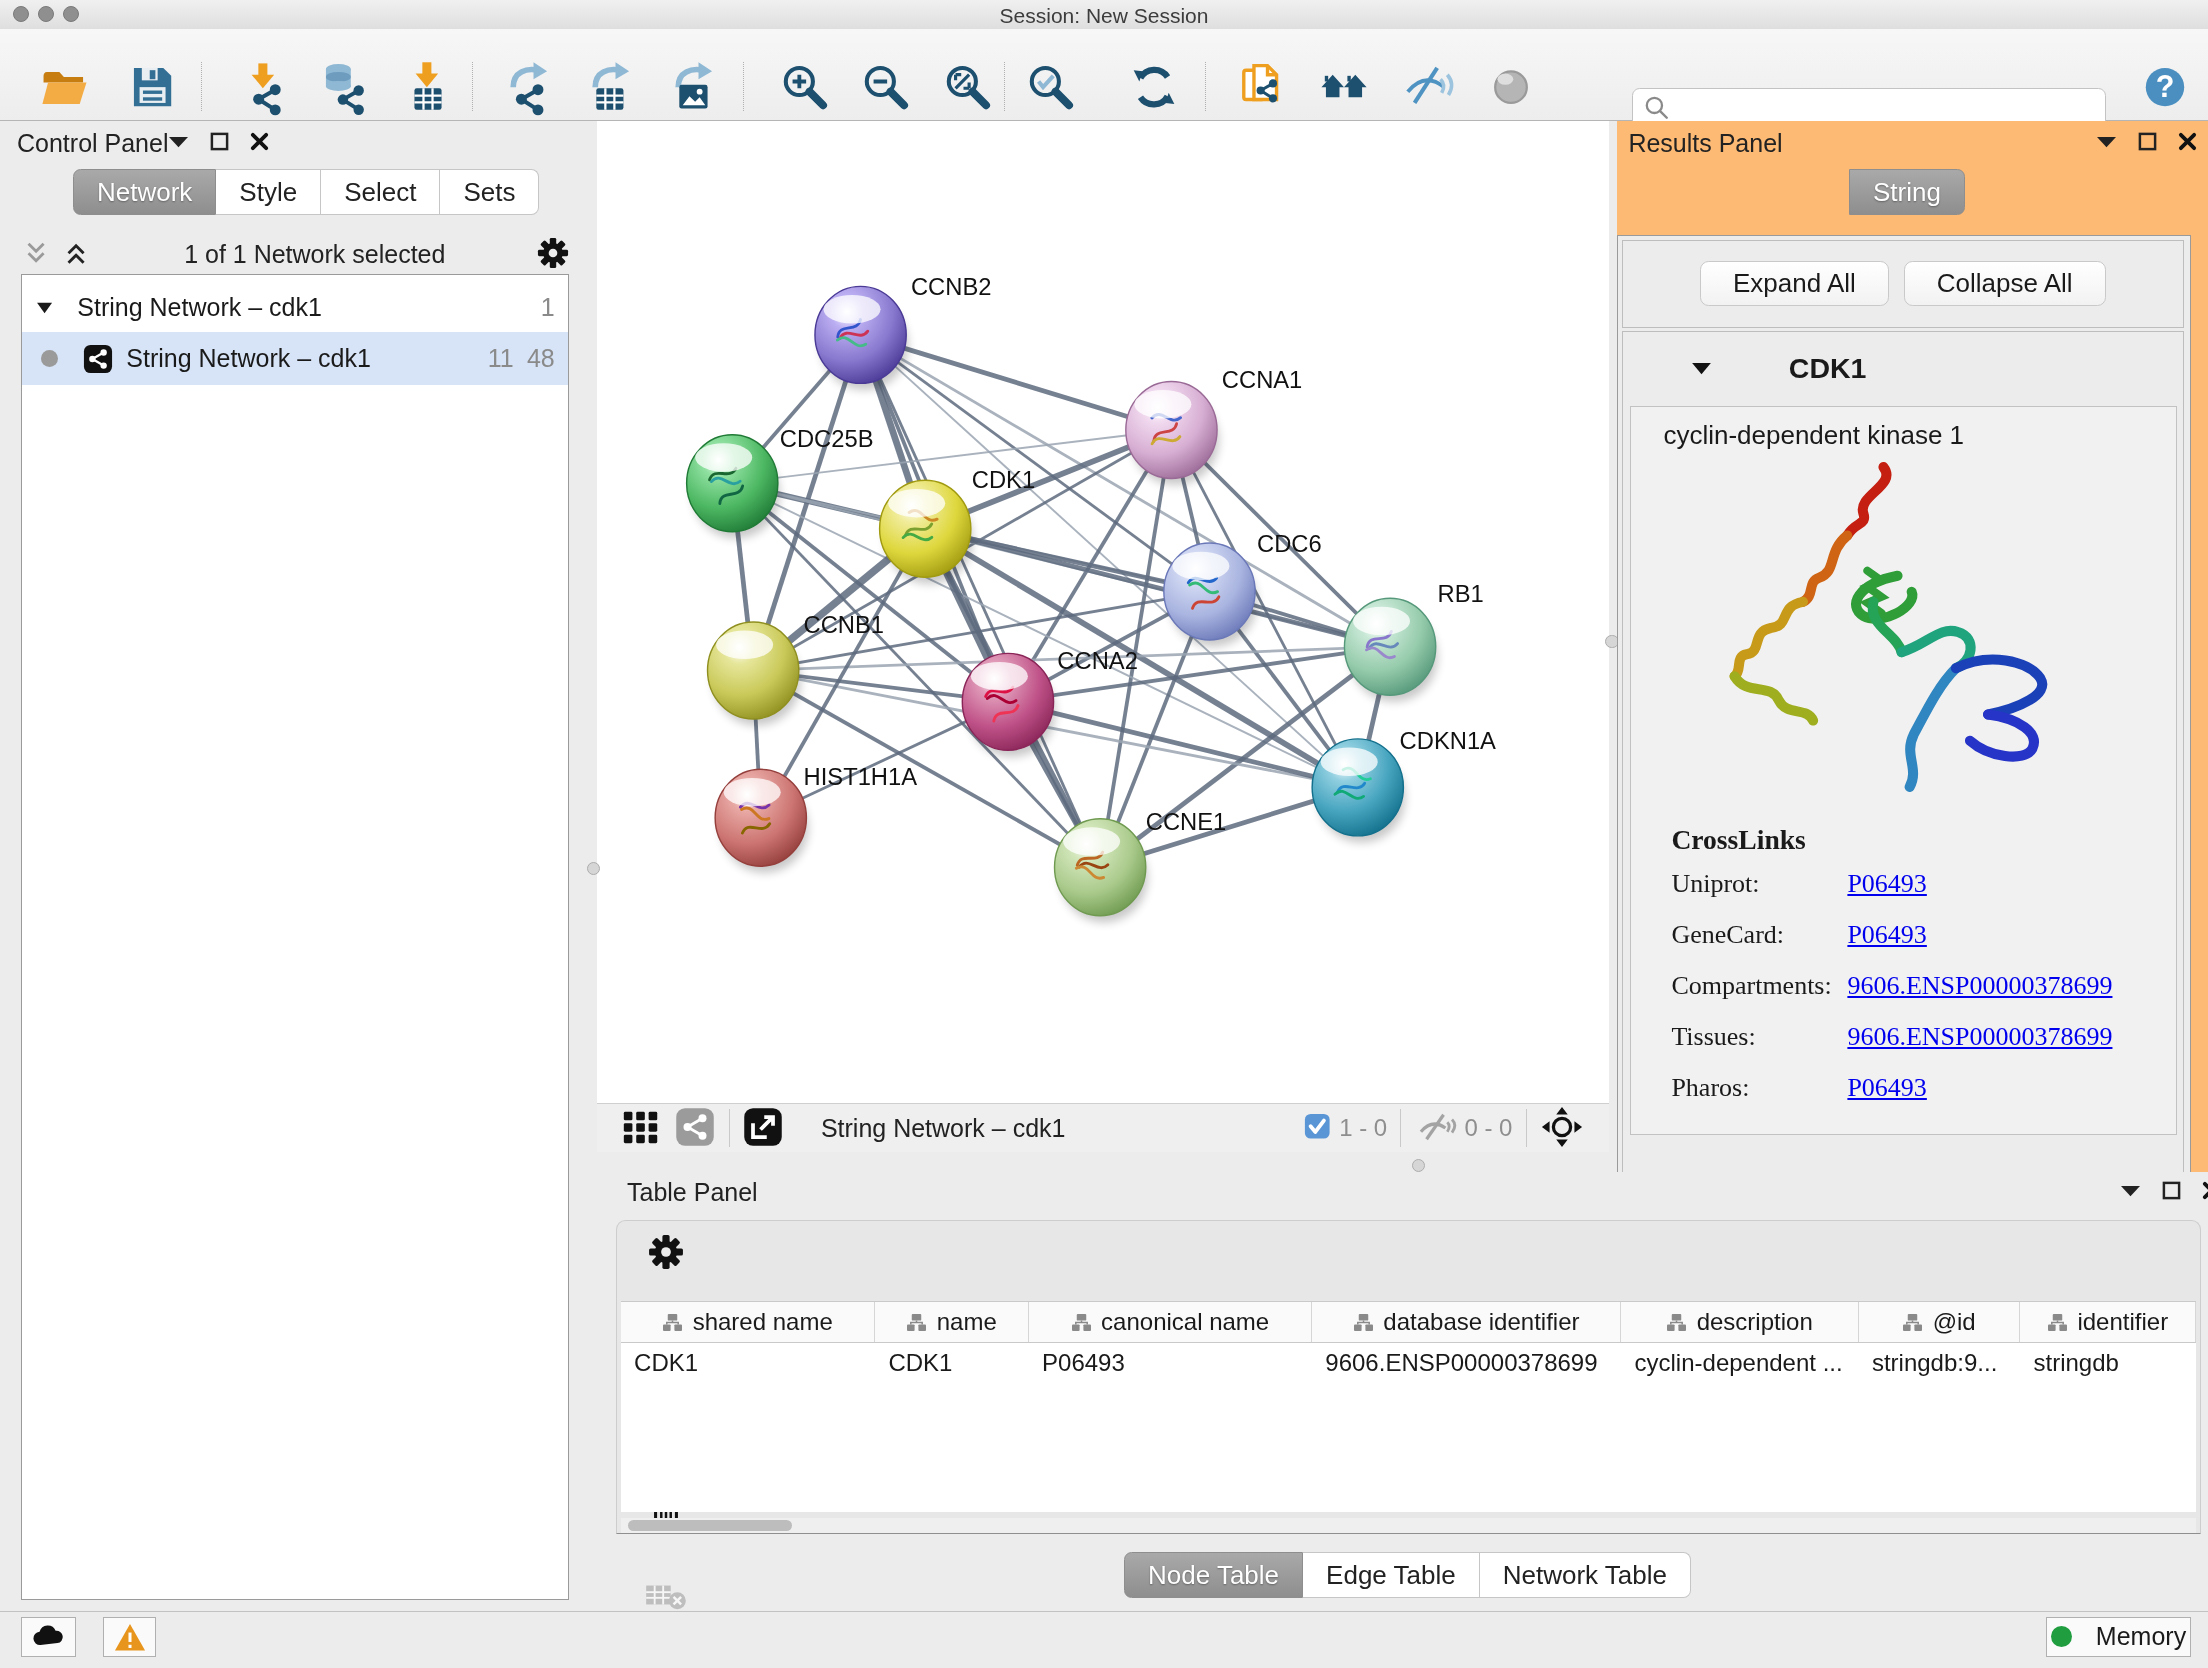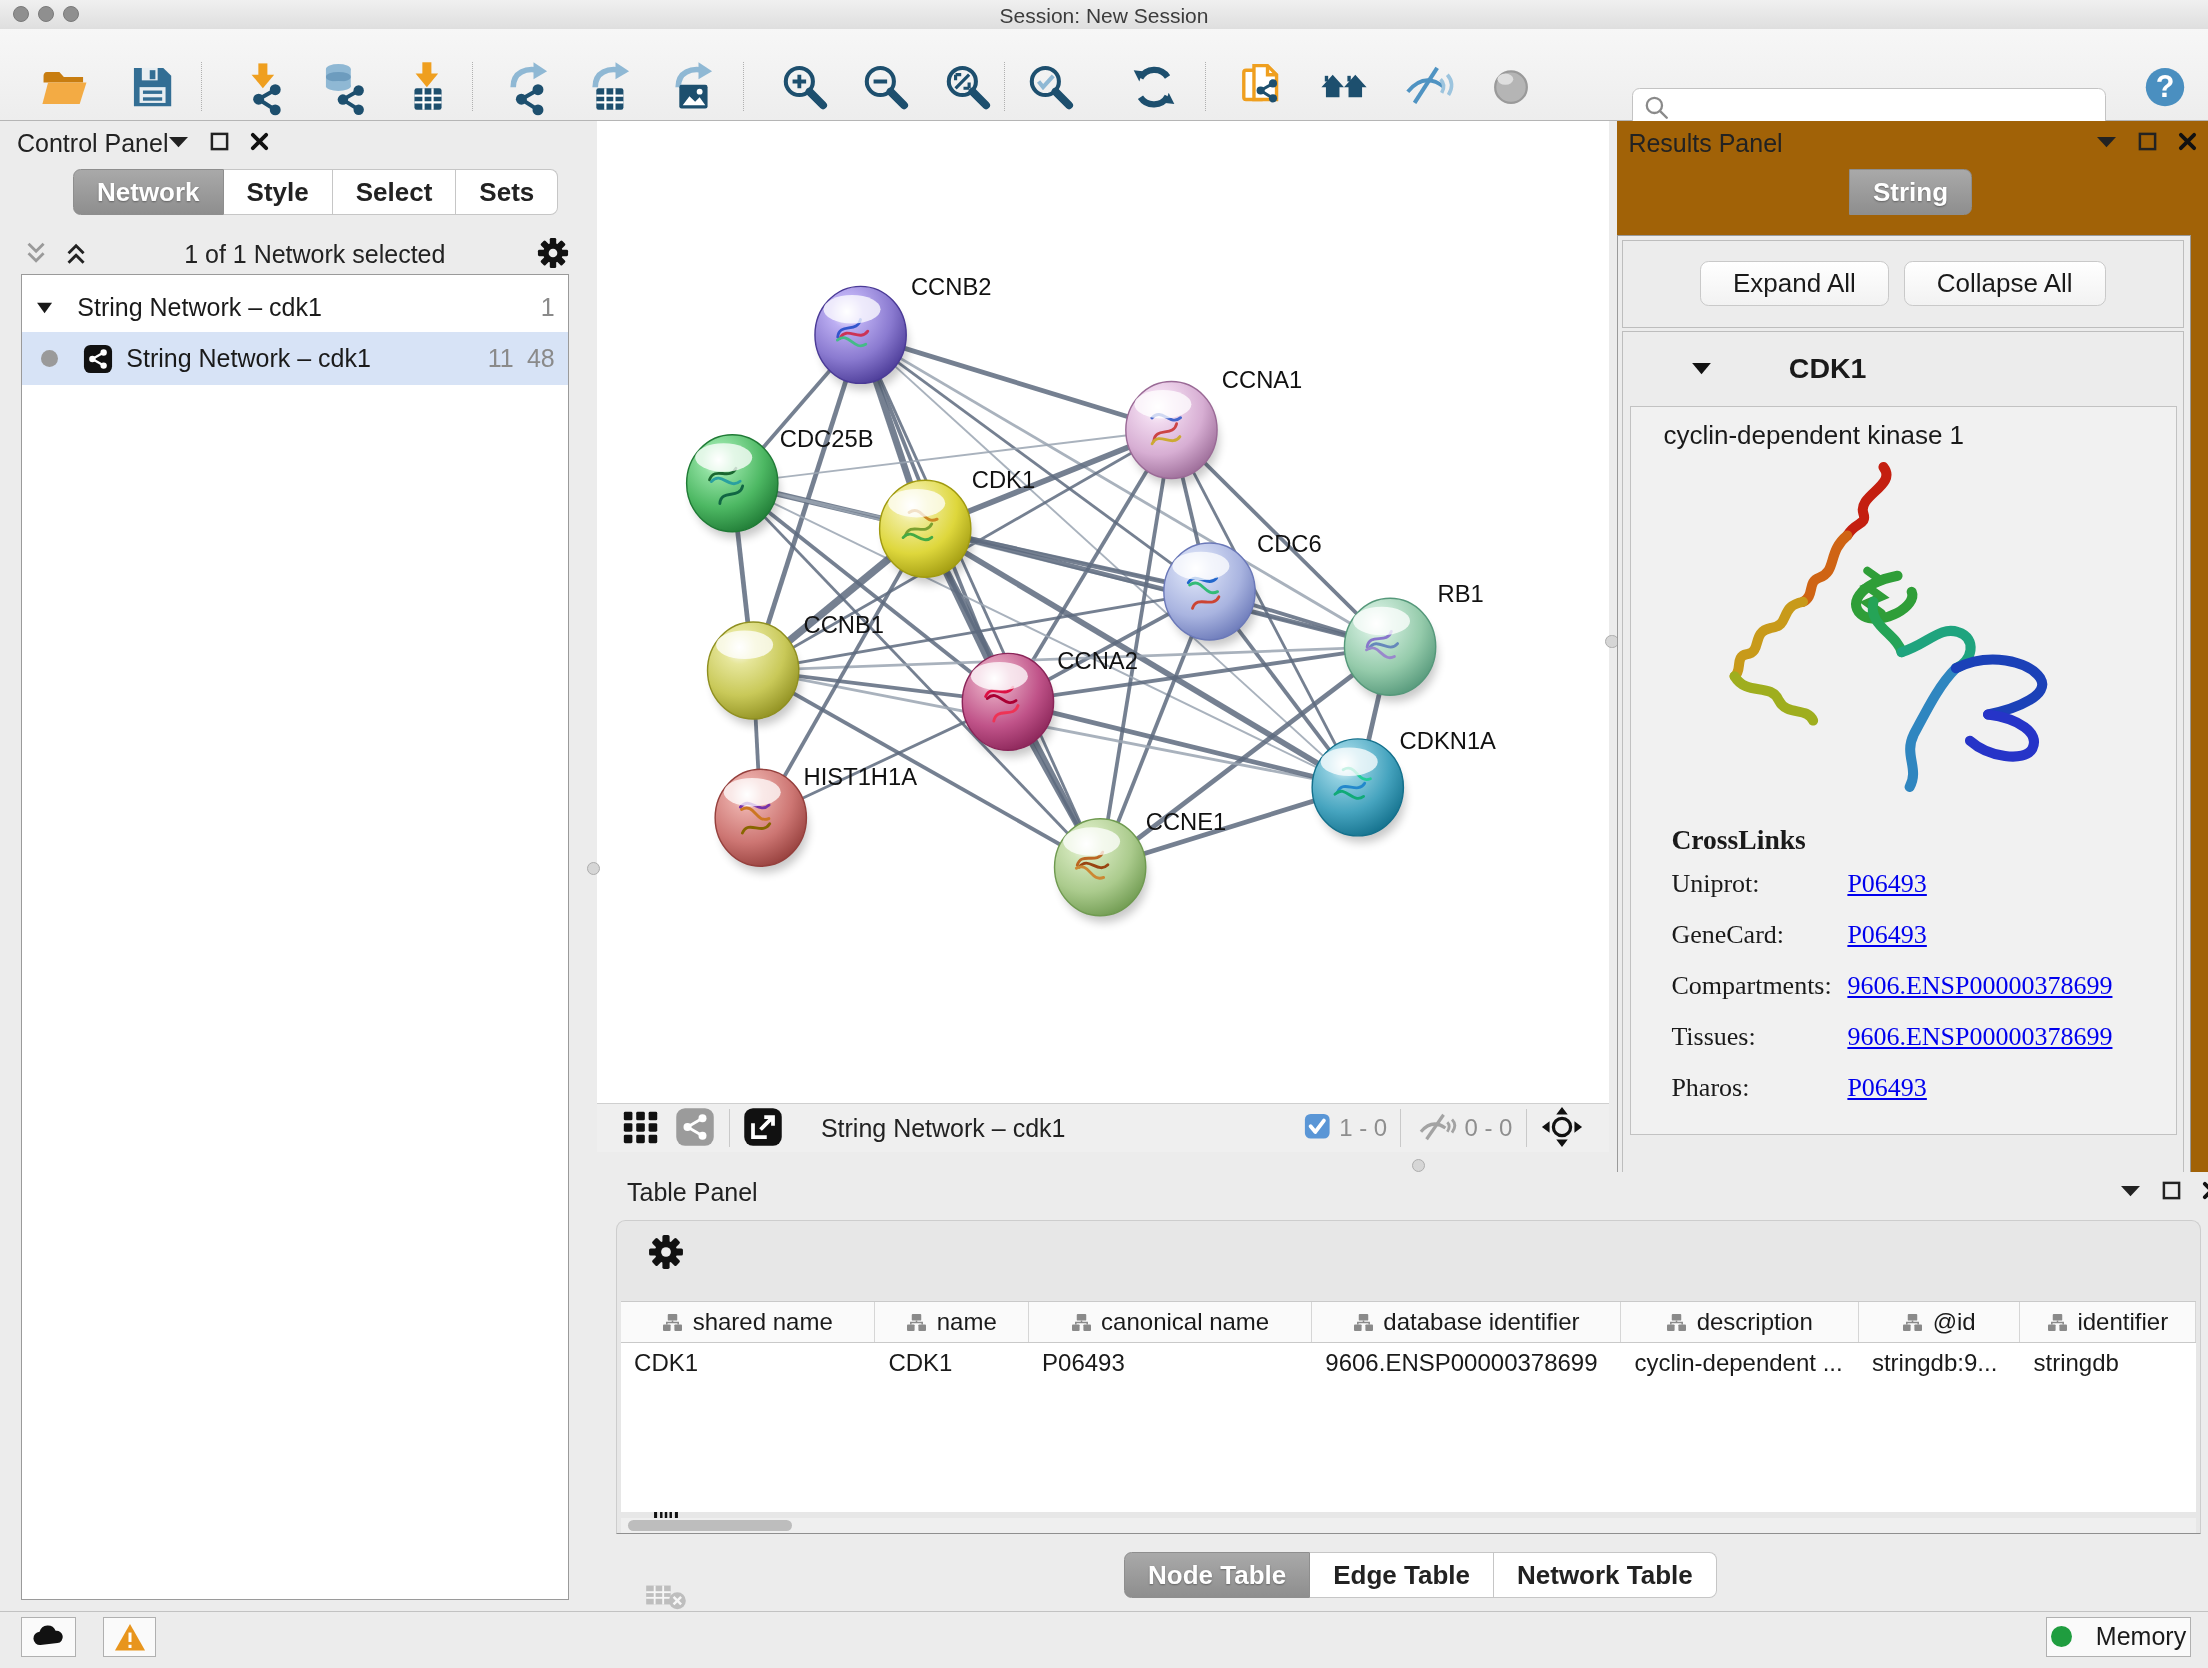--- a/index.html
+++ b/index.html
@@ -15,21 +15,21 @@
   
   #toolbar { left:0; top:28.5px; width:2208px; height:92px; background:linear-gradient(#f7f7f7,#ededed); border-bottom:1px solid #b5b5b5; }
   .tb-icon { position:absolute; top:57px; transform:translate(-50%,-50%); width:61px; height:61px; cursor:pointer; }
   .tb-sep { position:absolute; top:33px; height:49px; width:0; border-left:1.9px dotted #b0b0b0; }
   #search-box { left:1632px; top:59px; width:474px; height:42px; background:#fff; border:1.9px solid #c3c3c3; border-radius:7.6px; display:flex; align-items:center; padding-left:9.5px; }
 
   
   .panel-title { font-size:25px; color:#222; }
   .panel-btns { display:flex; gap:21px; align-items:center; }
   .seg-tabs { display:flex; }
-  .seg-tab { height:46px; display:flex; align-items:center; justify-content:center; background:#fff; border:1px solid #c6c6c6; border-left:none; font-size:26px; color:#222; padding:5px 23px; cursor:pointer;font-weight:bold; }
+  .seg-tab { height:46px; display:flex; align-items:center; justify-content:center; background:#fff; border:1px solid #c6c6c6; border-left:none; font-size:26px; color:#222; padding:5px 23px; cursor:pointer; }
   .seg-tab.first { border-left:1px solid #c6c6c6; border-radius:7.6px 0 0 7.6px; }
   .seg-tab.last { border-radius:0 7.6px 7.6px 0; }
   .seg-tab.active { background:linear-gradient(#a9a9a9,#8e8e8e); color:#fff; text-shadow:0 1px 1.9px rgba(0,0,0,.35); border-color:#8e8e8e; }
 
   
   #control-panel { left:0; top:121px; width:590px; height:1490px; background:#ececec; }
   #cp-header { left:17px; top:7.6px; width:555px; display:flex; justify-content:flex-start; align-items:center; }
   #cp-tabs { left:73px; top:48px; }
   #cp-subrow { left:21px; top:116px; width:548px; display:flex; align-items:center; }
   #cp-status { flex:1; text-align:center; font-size:25px; color:#222; }
@@ -40,21 +40,21 @@
 
   
   #net-canvas { left:597px; top:121px; width:1012px; height:982px; background:#fff; }
   #net-toolbar { left:597px; top:1103px; width:1012px; height:49px; background:#efefef; border-top:1px solid #cfcfcf; display:flex; align-items:center; }
   .nt-sep { width:0; height:38px; border-left:1px solid #c9c9c9; margin:0 13.3px; }
   #net-name { font-size:25px; color:#222; margin-left:38px; }
   .nt-num { font-size:24px; color:#8e8e8e; margin-left:7.6px; }
   #right-strip { left:1609px; top:121px; width:7.6px; height:1032px; background:#ececec; }
 
   
-  #results-panel { left:1617px; top:121px; width:592px; height:1490px; background:#a16207; }
+  #results-panel { left:1617px; top:121px; width:592px; height:1490px; background:#fdba74; }
   #rp-header { left:11.4px; top:7.6px; width:569px; display:flex; justify-content:space-between; align-items:center; }
   #rp-tab { position:absolute; left:232px; top:48px; }
   #rp-outer { left:0px; top:114px; width:574px; height:949px; border:1.9px solid #9a9a9a; background:#ececec; }
   #rp-btnbox { left:3.8px; top:3.8px; width:562px; height:88px; border:1px solid #bdbdbd; display:flex; align-items:center; justify-content:center; gap:15px; }
   .rp-btn { height:45px; padding:0 32px; background:linear-gradient(#ffffff,#f2f2f2); border:1px solid #c9c9c9; border-radius:8.6px; font-size:26px; display:flex; align-items:center; cursor:pointer; }
   #rp-main { left:3.8px; top:95px; width:562px; height:846px; border:1px solid #bdbdbd; }
   #rp-prot-header { height:72px; display:flex; align-items:center; }
   #rp-prot-name { font-size:28.5px; font-weight:bold; margin-left:76px; }
   #rp-desc-box { position:absolute; left:7.6px; top:74px; width:547px; height:729px; background:#f1f1f1; border:1px solid #c2c2c2; }
   #rp-desc { font-size:26px; margin:13.3px 0 0 32px; }

